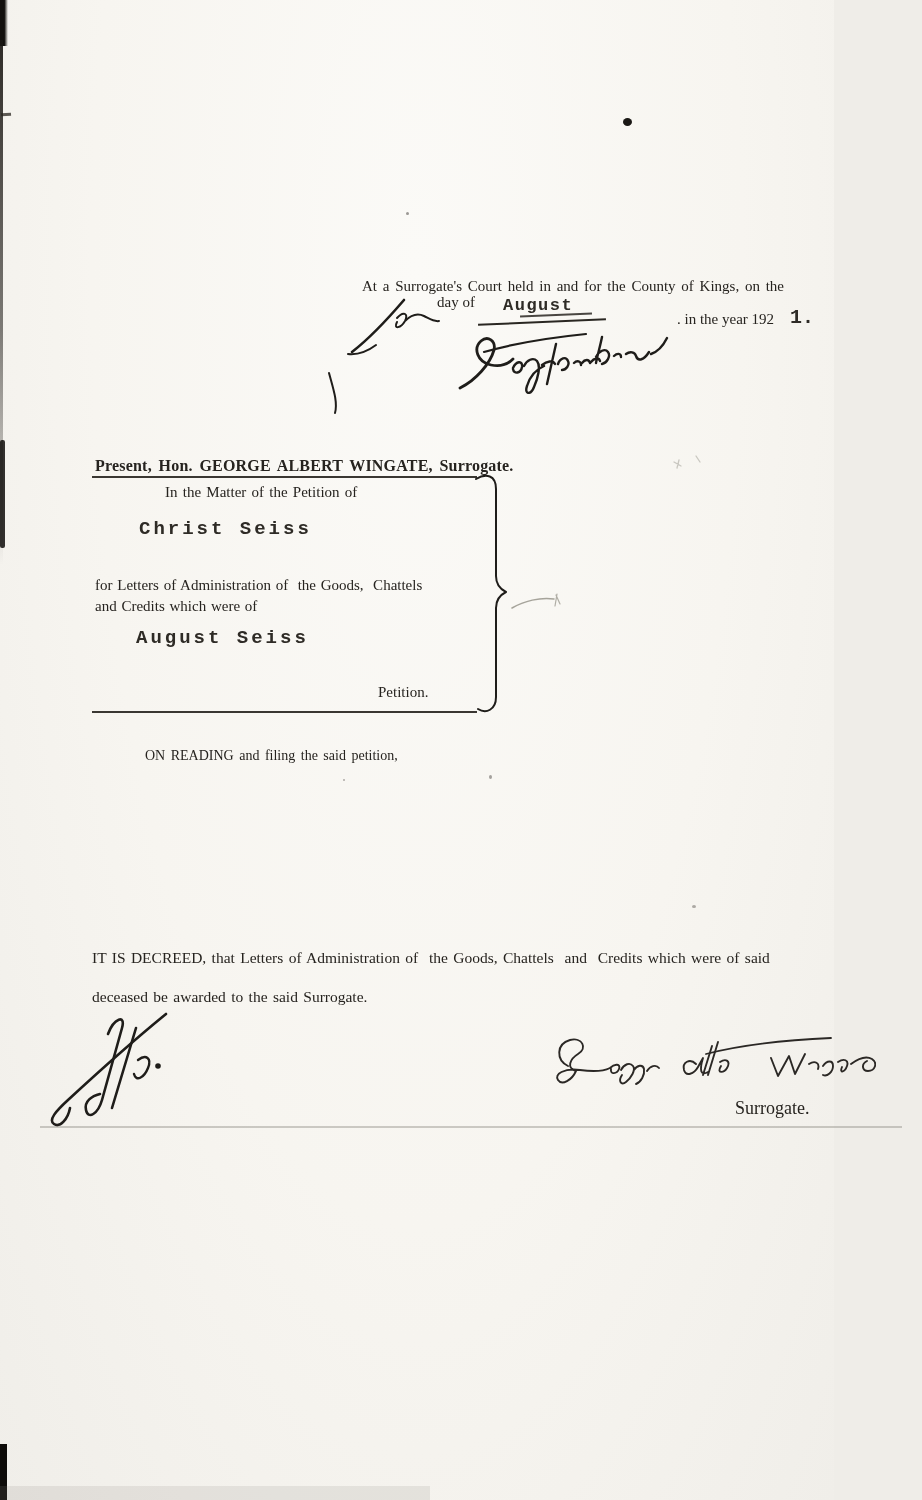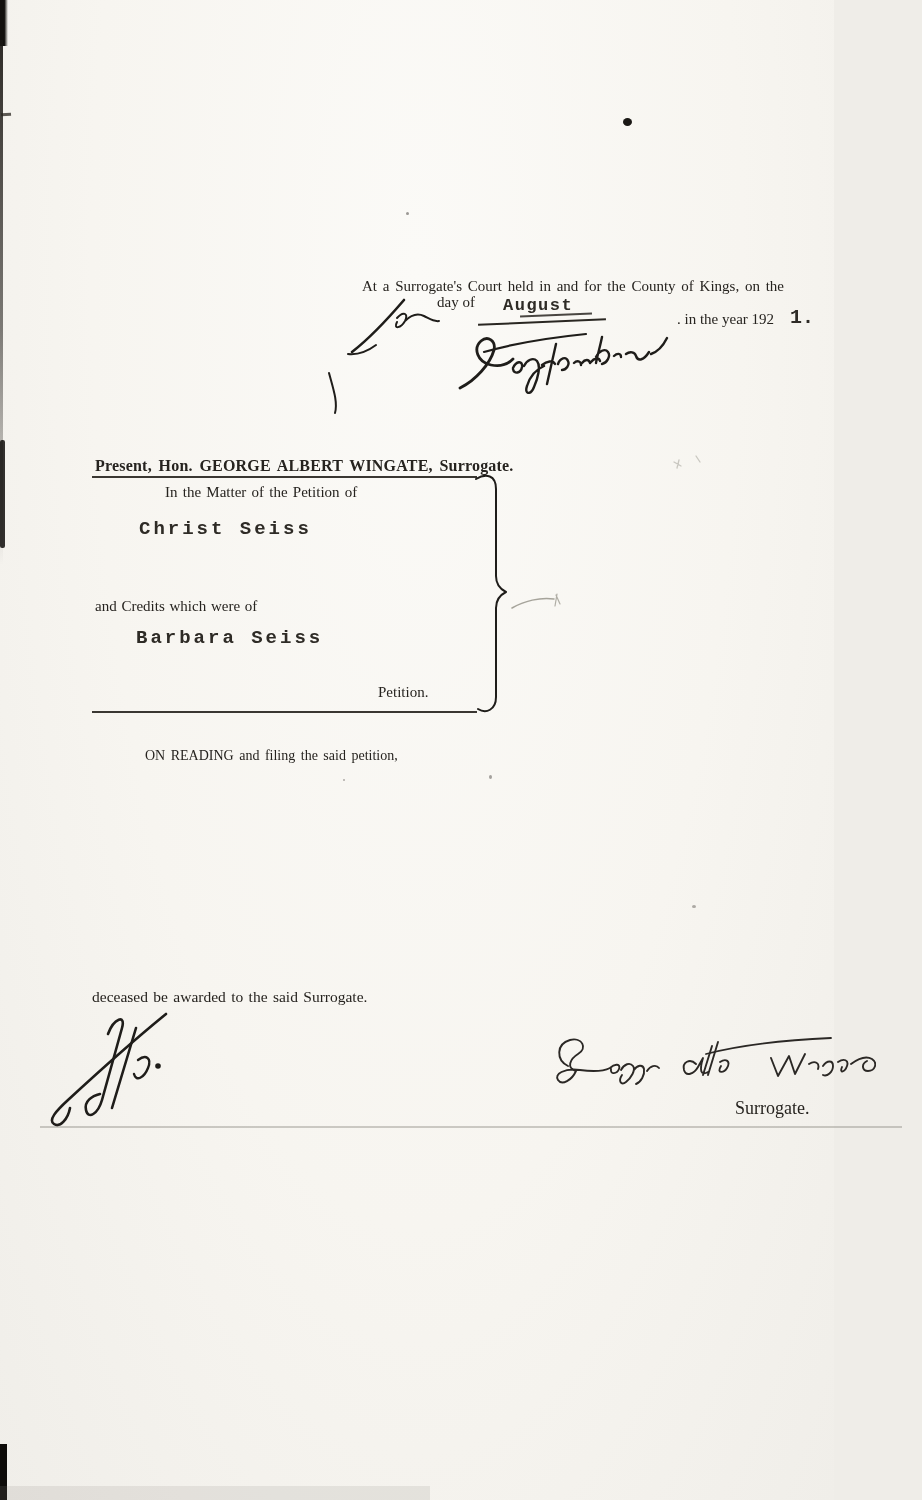--- a/index.html
+++ b/index.html
@@ -67,34 +67,36 @@
   <div class="abs line serif" style="left:95px;top:414px;font-size:16px;font-weight:600;word-spacing:2.5px;letter-spacing:.2px;margin-top:43px;">Present, Hon. GEORGE ALBERT WINGATE, Surrogate.</div>
 
   <div class="abs rule" style="left:92px;top:476px;width:385px;"></div>
   <div class="abs rule" style="left:92px;top:711px;width:385px;"></div>
   <svg class="abs" style="left:474px;top:473px;" width="34" height="243" viewBox="0 0 34 243">
     <path class="ink-stroke" stroke-width="2" d="M2,6 C12,0 22,2 22,16 L22,103 C22,112 26,116 32,119 C26,122 22,126 22,135 L22,224 C22,237 12,241 4,236"></path>
   </svg>
 
   <div class="abs line serif" style="left:165px;top:484px;font-size:15px;word-spacing:1.5px;">In the Matter of the Petition of</div>
   <div class="abs line mono" style="left:139px;top:518px;font-size:19px;letter-spacing:3px;">Christ Seiss</div>
+  <div class="abs line serif" style="left:95px;top:577px;font-size:15px;word-spacing:1px;">for Letters of Administration of  the Goods,  Chattels</div>
   <div class="abs line serif" style="left:95px;top:598px;font-size:15px;word-spacing:1px;">and Credits which were of</div>
-  <div class="abs line mono" style="left:136px;top:627px;font-size:19px;letter-spacing:3px;">Barbara Seiss</div>
+  <div class="abs line mono" style="left:136px;top:627px;font-size:19px;letter-spacing:3px;">August Seiss</div>
   <div class="abs line serif" style="left:378px;top:684px;font-size:15px;">Petition.</div>
 
   <svg class="abs" style="left:510px;top:588px;" width="56" height="28" viewBox="0 0 56 28">
     <path class="pencil-stroke" stroke-width="1.5" opacity=".8" d="M2,20 C14,13 30,9 44,11"></path>
     <path class="pencil-stroke" stroke-width="1.2" opacity=".7" d="M46,7 l4,9 m-3,-10 l-2,12"></path>
   </svg>
   <svg class="abs" style="left:668px;top:450px;" width="40" height="26" viewBox="0 0 40 26">
     <path class="pencil-stroke" stroke-width="1.3" opacity=".45" d="M6,12 l7,4 m-2,-6 l-2,8 M28,6 l4,6"></path>
   </svg>
 
   <div class="abs line serif" style="left:145px;top:748px;font-size:14px;word-spacing:2px;">ON READING and filing the said petition,</div>
 
+  <div class="abs line serif" style="left:92px;top:949px;font-size:15.5px;word-spacing:1.5px;">IT IS DECREED, that Letters of Administration of  the Goods, Chattels  and  Credits which were of said</div>
   <div class="abs line serif" style="left:92px;top:988px;font-size:15.5px;word-spacing:1.5px;">deceased be awarded to the said Surrogate.</div>
 
   <svg class="abs" role="img" style="left:38px;top:1004px;" width="150" height="125" viewBox="0 0 150 125" aria-label="LWJ">
     <path class="ink-stroke" stroke-width="2.6" d="M128,10 C96,36 56,72 30,96 C18,107 10,116 16,120 C22,124 30,115 32,104"></path>
     <path class="ink-stroke" stroke-width="2.6" d="M70,30 C76,14 88,10 84,24 L64,96 C60,110 50,116 48,106 C46,97 54,92 62,90"></path>
     <path class="ink-stroke" stroke-width="2.6" d="M98,24 L74,104"></path>
     <path class="ink-stroke" stroke-width="2.4" d="M100,56 C108,50 114,54 110,64 C106,74 98,78 96,70"></path>
     <circle cx="120" cy="62" r="2.8" fill="#1f1d1a"></circle>
   </svg>
 

